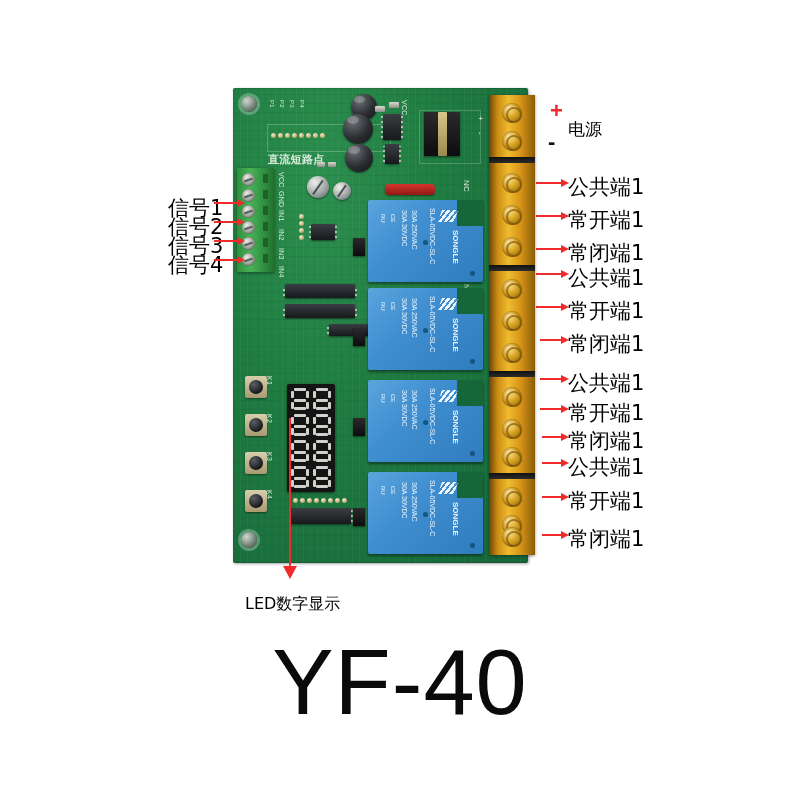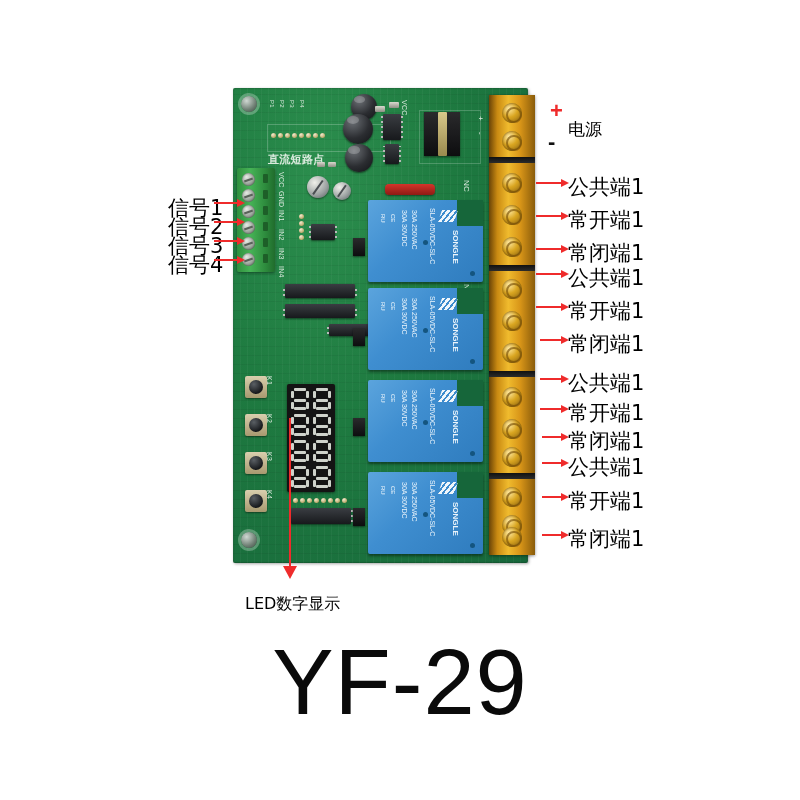--- a/index.html
+++ b/index.html
@@ -464,13 +464,13 @@
 <div class="arrow right" style="left:542px;top:496px;width:20px"></div>
 <div class="lbl-cn" style="left:568px;top:487px">常开端1</div>
 
 <div class="arrow right" style="left:542px;top:534px;width:20px"></div>
 <div class="lbl-cn" style="left:568px;top:525px">常闭端1</div>
 
 <div class="vline" style="left:289px;top:418px;height:150px"></div>
 <div class="vhead down" style="left:283px;top:566px"></div>
 <div class="lbl-cn" style="left:245px;top:594px;font-size:16px">LED数字显示</div>
 
-<div id="title">YF-29</div>
+<div id="title">YF-40</div>
 
 </body></html>

